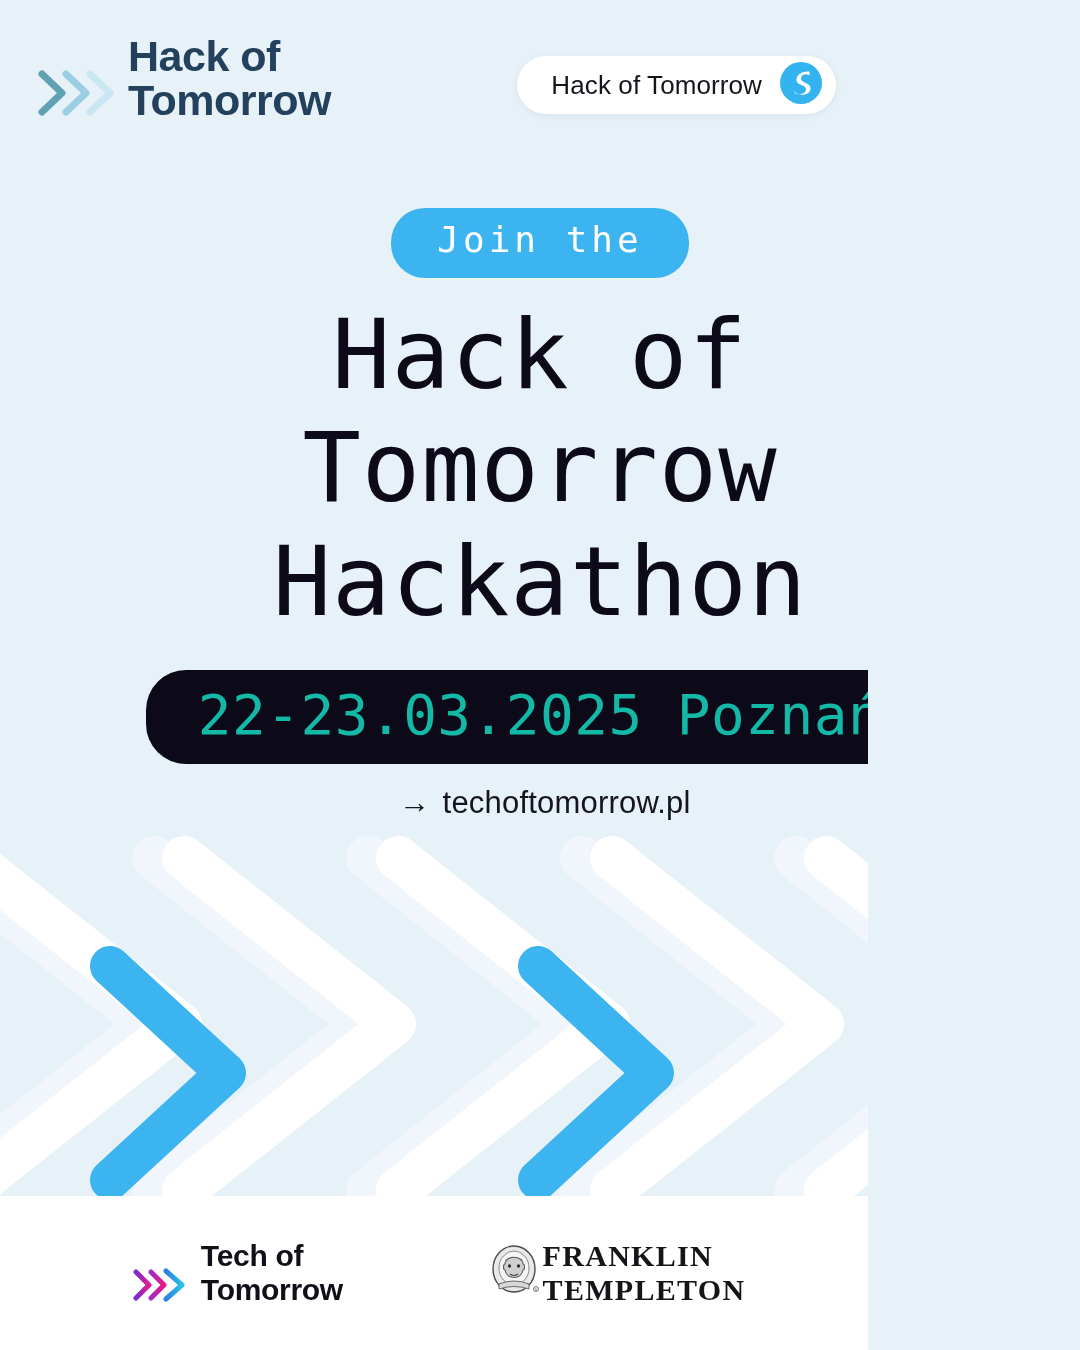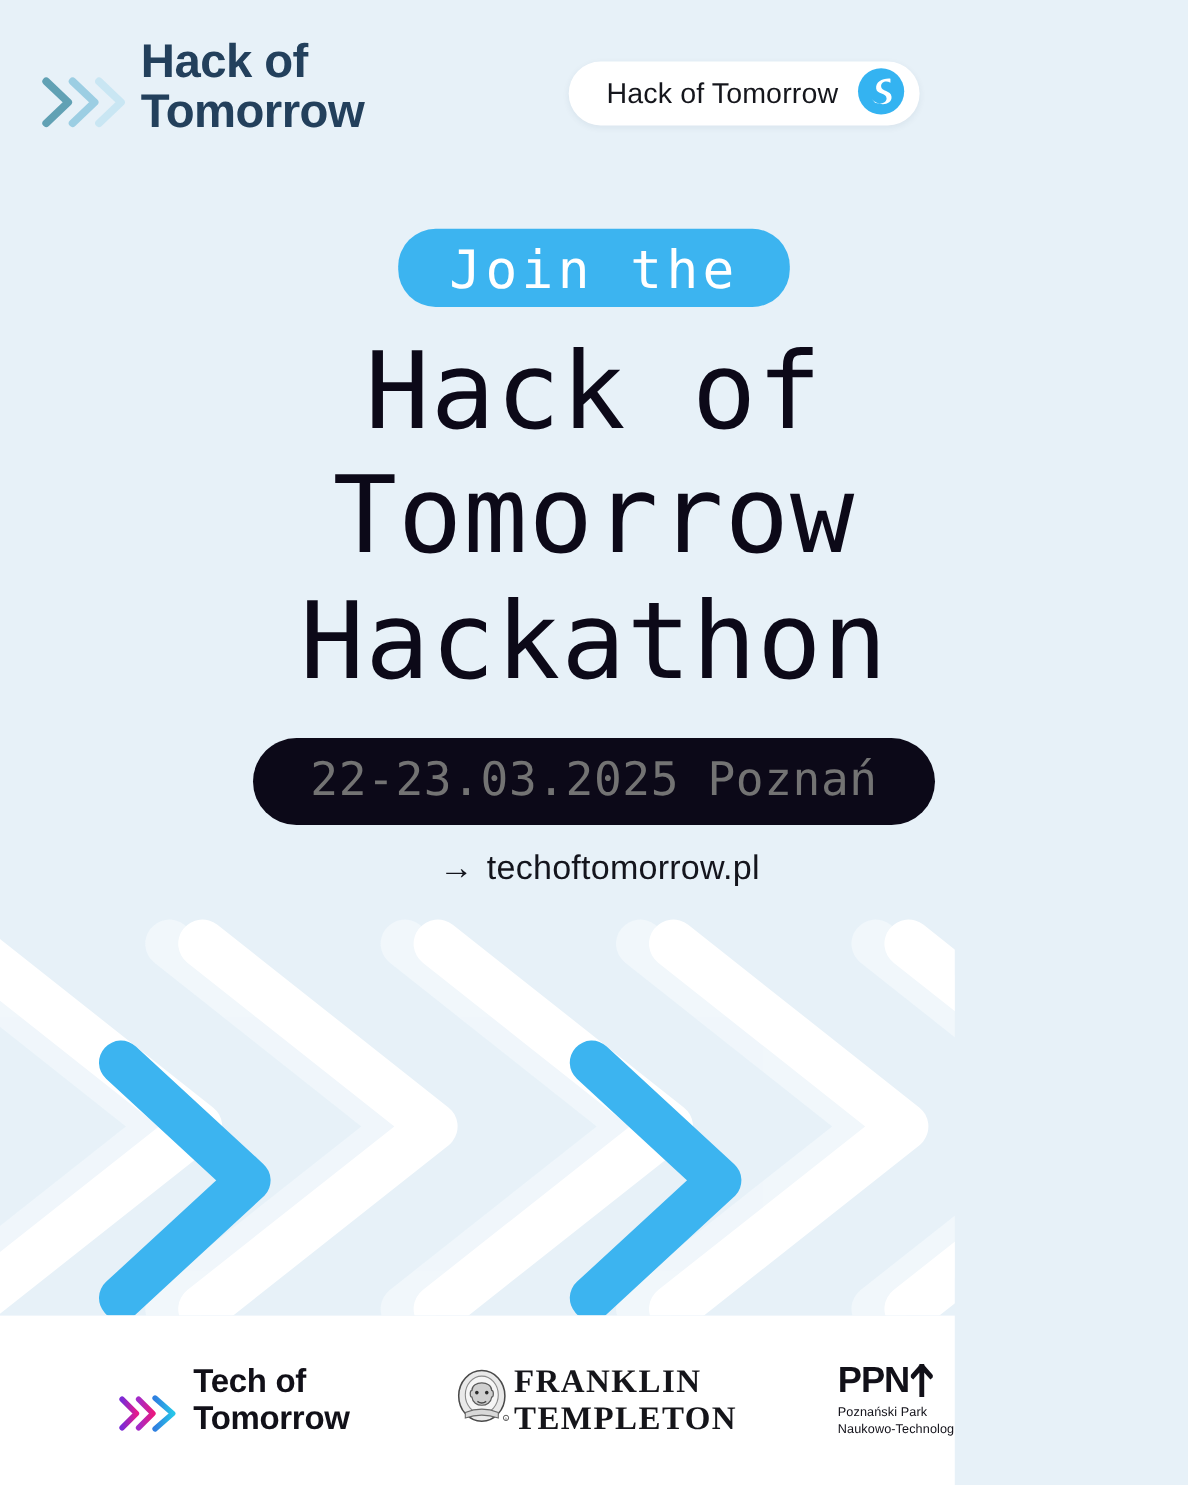--- a/index.html
+++ b/index.html
@@ -72,43 +72,43 @@
     top: 0;
     width: 1080px;
     text-align: center;
   }
   .join-pill {
     display: inline-block;
     margin-top: 208px;
     background: #3cb4f0;
     color: #ffffff;
     font-family: "DejaVu Sans Mono", monospace;
-    font-size: 48px;
+    font-size: 36px;
     letter-spacing: 4px;
-    padding: 12px 46px 6px;
+    padding: 12px 46px 18px;
     border-radius: 34px;
     line-height: 1.1;
   }
   .headline {
     margin: 20px 0 0;
     font-family: "DejaVu Sans Mono", monospace;
     font-size: 97px;
     line-height: 1.17;
     font-weight: 400;
     color: #0c0918;
     letter-spacing: 1px;
     white-space: pre-line;
   }
   .date-pill {
     display: inline-block;
     margin-top: 32px;
     background: #0c0918;
-    color: #737373;
+    color: #14b8a6;
     font-family: "DejaVu Sans Mono", monospace;
-    font-size: 42px;
+    font-size: 56px;
     letter-spacing: 0.5px;
     padding: 16px 52px 19px;
     border-radius: 40px;
     line-height: 1.05;
   }
   .site-line {
     margin-top: 21px;
     font-family: "Liberation Sans", sans-serif;
     font-size: 31px;
     color: #14151d;
@@ -297,32 +297,20 @@
           <path d="M14 42 Q29 36 44 42 L44 47 Q29 42 14 47 Z" fill="#d8d8d8" stroke="#6a6a6a" stroke-width="1"></path>
           <circle cx="51" cy="47" r="2.4" fill="none" stroke="#5a5a5a" stroke-width="0.9"></circle>
           <text x="51" y="48.6" font-size="3" text-anchor="middle" fill="#5a5a5a" font-family="Liberation Serif, serif">R</text>
         </svg>
       </span>
       <span class="ft-text">FRANKLIN
 TEMPLETON</span>
     </div>
 
     <div class="footer-logo ppnt">
-      <div>
-        <div class="ppnt-word">
-          <span>PPN</span>
-          <span>
-            <svg width="20" height="30" viewBox="0 0 20 30" style="display:block;">
-              <path d="M10 2 L18 11 M10 2 L2 11 M10 2 L10 29" stroke="#111018" stroke-width="4.4" fill="none" stroke-linecap="square"></path>
-            </svg>
-          </span>
-        </div>
-        <div class="ppnt-sub">Poznański Park
-Naukowo-Technologiczny</div>
-      </div>
       <span>
         <svg width="62" height="62" viewBox="0 0 62 62">
           <circle cx="31" cy="31" r="30" fill="#14a97b"></circle>
           <path d="M20 17 L35 32 M35 32 L35 21 M35 32 L24 32" stroke="#ffffff" stroke-width="5.5" fill="none" stroke-linecap="round" stroke-linejoin="round"></path>
           <path d="M42 47 L31 36 M31 36 L31 44 M31 36 L39 36" stroke="#ffffff" stroke-width="3" fill="none" stroke-linecap="round" stroke-linejoin="round" opacity="0.95"></path>
           <path d="M44 49 L33 38 L33 45 L30 45 L30 35 L40 35 L40 38 L46 44 Z" fill="none" stroke="#ffffff" stroke-width="2.6" stroke-linejoin="round"></path>
         </svg>
       </span>
     </div>
 

